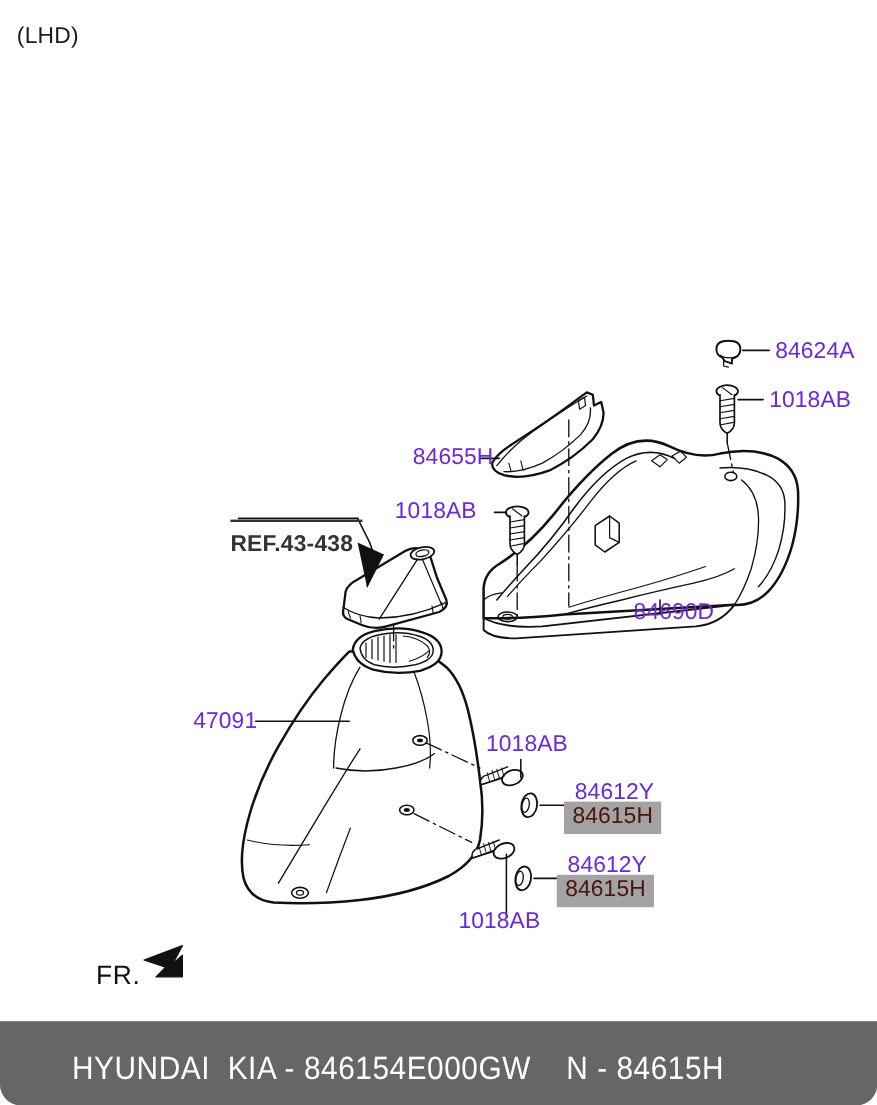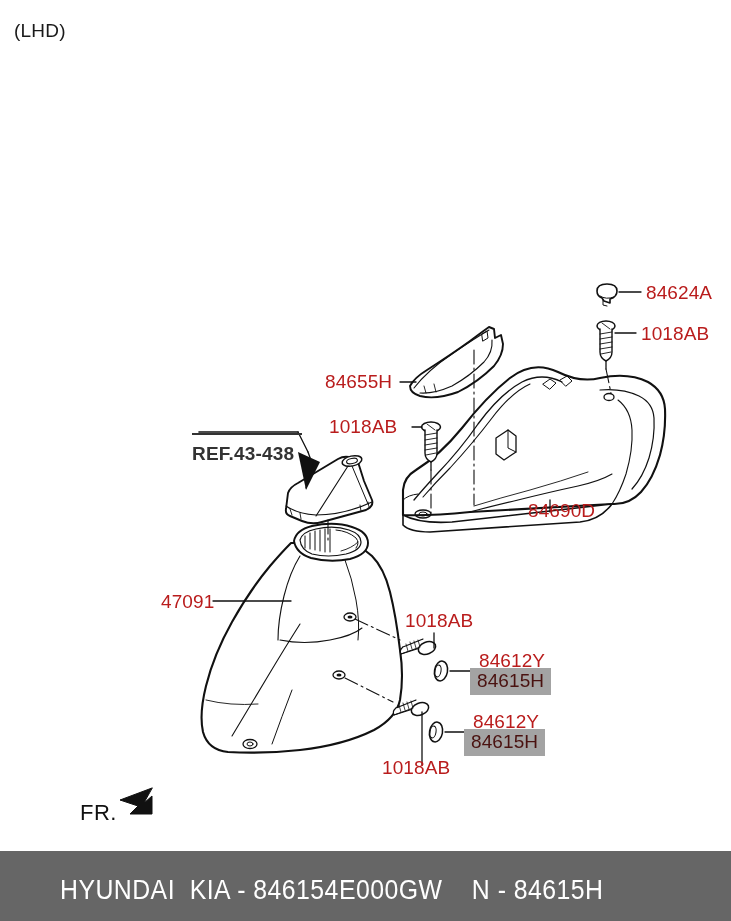--- a/index.html
+++ b/index.html
@@ -7,20 +7,21 @@
     padding: 0;
     background: #ffffff;
   }
   #page {
     position: relative;
     width: 731px;
     height: 921px;
     background: #ffffff;
     font-family: "Liberation Sans", sans-serif;
     overflow: hidden;
+    border-radius: 17px;
   }
   .lhd-label {
     position: absolute;
     left: 14px;
     top: 20px;
     font-size: 19px;
     color: #1a1a1a;
     letter-spacing: 0.2px;
   }
   
@@ -28,21 +29,21 @@
     position: absolute;
     left: 0;
     top: 0;
     width: 731px;
     height: 855px;
   }
   
   .plabel {
     position: absolute;
     font-size: 19px;
-    color: #b91c1c;
+    color: #6d28d9;
     white-space: nowrap;
     letter-spacing: 0.1px;
   }
   .ref-label {
     position: absolute;
     font-size: 19px;
     font-weight: bold;
     color: #333333;
     white-space: nowrap;
     letter-spacing: 0.2px;
@@ -326,21 +327,21 @@
     </g>
   </svg>
 
   <div class="ref-label" style="left:192px; top:411px;">REF.43-438</div>
   <div style="position:absolute;left:192px;top:433px;width:110px;height:2px;background:#333333;"></div>
 
   <div class="plabel" style="left:646px; top:282px;">84624A</div>
 
   <div class="plabel" style="left:641px; top:323px;">1018AB</div>
 
-  <div class="plabel" style="left:325px; top:371px;text-align:right;">84655H</div>
+  <div class="plabel" style="left:344px; top:371px;text-align:right;">84655H</div>
 
   <div class="plabel" style="left:329px; top:416px;">1018AB</div>
 
   <div class="plabel" style="left:528px; top:500px;">84690D</div>
 
   <div class="plabel" style="left:161px; top:591px;">47091</div>
 
   <div class="plabel" style="left:405px; top:610px;">1018AB</div>
 
   <div class="plabel" style="left:382px; top:757px;">1018AB</div>

